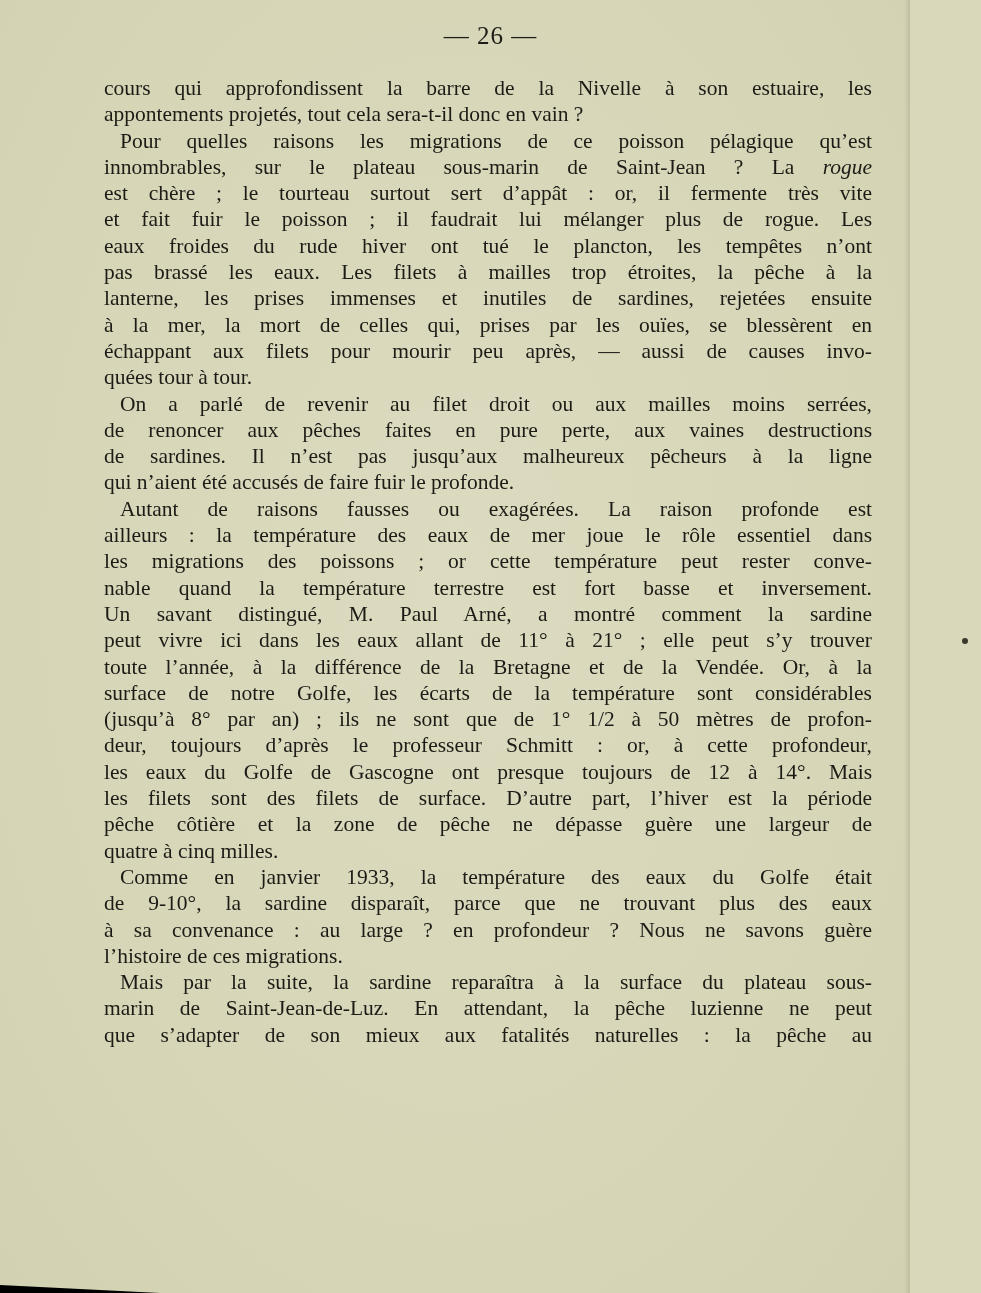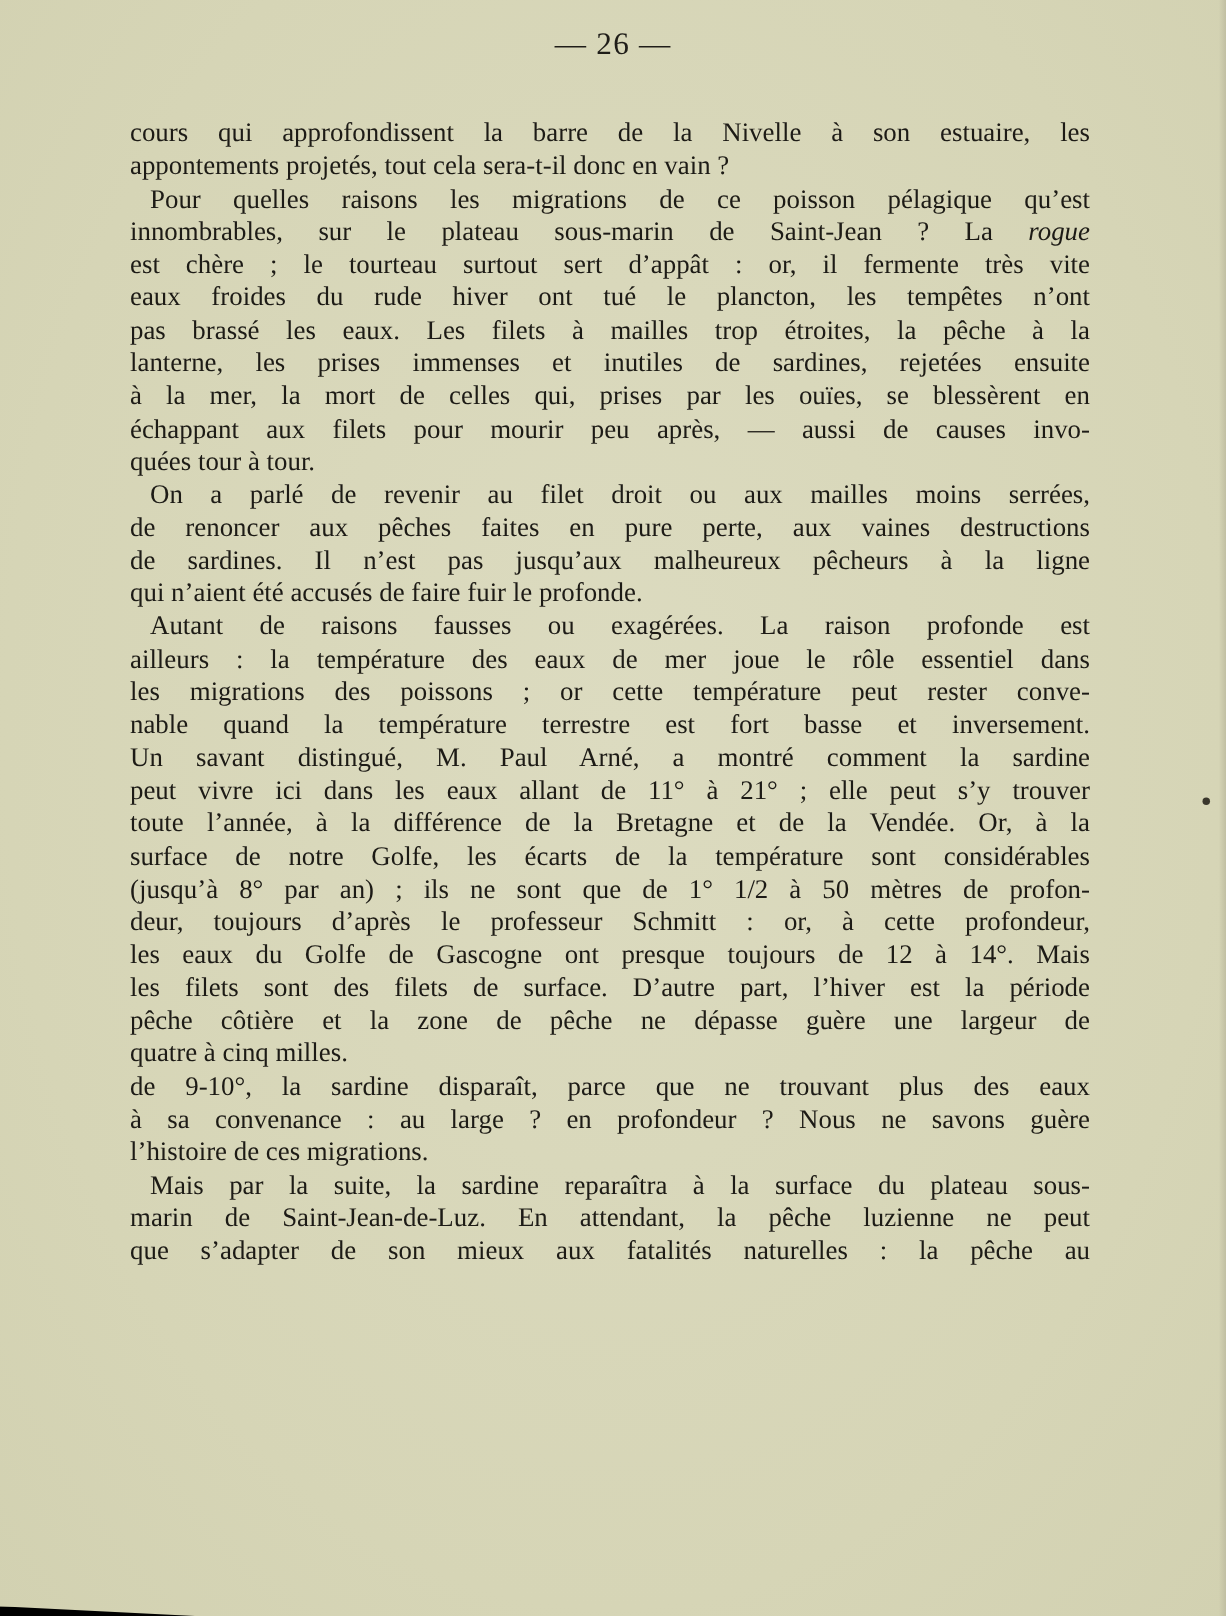--- a/index.html
+++ b/index.html
@@ -1,40 +1,40 @@
 <!DOCTYPE html>
 <html><head>
 <meta charset="utf-8">
 <style>
   html, body { margin: 0; padding: 0; }
   body {
     width: 981px; height: 1293px; overflow: hidden; position: relative;
     background: #d9d8bb;
   }
   .page {
-    position: absolute; left: 0; top: 0; width: 981px; height: 1293px;
+    position: absolute; left: 0; top: 0; width: 910px; height: 1293px;
     background: #d8d7b9;
     background-image: radial-gradient(ellipse at 50% 45%, #dcdbc0 0%, #d6d5b6 70%, #d2d1b1 100%);
   }
   .edge-right {
     position: absolute; right: 0; top: 0; width: 6px; height: 1293px;
     background: linear-gradient(to right, rgba(200,199,170,0), rgba(190,188,160,0.9));
   }
   .corner-shadow {
     position: absolute; left: 0; bottom: 0; width: 160px; height: 8px;
     background: #000;
     clip-path: polygon(0 0, 100% 100%, 0 100%);
   }
   .page-number {
     position: absolute; top: 22px; left: 0; width: 981px; text-align: center;
     font-family: "Liberation Serif", serif; font-size: 25px; color: #1f1d18;
     letter-spacing: 1px;
   }
   .text {
-    position: absolute; left: 104px; top: 93px; width: 768px;
+    position: absolute; left: 104px; top: 75px; width: 768px;
     font-family: "Liberation Serif", serif; font-size: 21.5px; line-height: 26.3px;
     color: #1d1b16;
   }
   .text p { margin: 0; text-align: justify; text-align-last: auto; }
   .line { display: block; text-align: justify; text-align-last: justify; white-space: nowrap; }
   .line.last { text-align-last: left; }
   .line.indent { padding-left: 16px; }
   em { }
   .speck { position: absolute; border-radius: 50%; background: #3a372c; }
 </style>
@@ -50,20 +50,21 @@
 
   <div class="text" id="body-text">
       <p>
         <span class="line">cours qui approfondissent la barre de la Nivelle à son estuaire, les</span>
         <span class="line last">appontements projetés, tout cela sera-t-il donc en vain ?</span>
       </p>
       <p>
         <span class="line indent">Pour quelles raisons les migrations de ce poisson pélagique qu’est</span>
         <span class="line">innombrables, sur le plateau sous-marin de Saint-Jean ? La <em>rogue</em></span>
         <span class="line">est chère ; le tourteau surtout sert d’appât : or, il fermente très vite</span>
+        <span class="line">et fait fuir le poisson ; il faudrait lui mélanger plus de rogue. Les</span>
         <span class="line">eaux froides du rude hiver ont tué le plancton, les tempêtes n’ont</span>
         <span class="line">pas brassé les eaux. Les filets à mailles trop étroites, la pêche à la</span>
         <span class="line">lanterne, les prises immenses et inutiles de sardines, rejetées ensuite</span>
         <span class="line">à la mer, la mort de celles qui, prises par les ouïes, se blessèrent en</span>
         <span class="line">échappant aux filets pour mourir peu après, — aussi de causes invo-</span>
         <span class="line last">quées tour à tour.</span>
       </p>
       <p>
         <span class="line indent">On a parlé de revenir au filet droit ou aux mailles moins serrées,</span>
         <span class="line">de renoncer aux pêches faites en pure perte, aux vaines destructions</span>
@@ -80,20 +81,21 @@
         <span class="line">toute l’année, à la différence de la Bretagne et de la Vendée. Or, à la</span>
         <span class="line">surface de notre Golfe, les écarts de la température sont considérables</span>
         <span class="line">(jusqu’à 8° par an) ; ils ne sont que de 1° 1/2 à 50 mètres de profon-</span>
         <span class="line">deur, toujours d’après le professeur Schmitt : or, à cette profondeur,</span>
         <span class="line">les eaux du Golfe de Gascogne ont presque toujours de 12 à 14°. Mais</span>
         <span class="line">les filets sont des filets de surface. D’autre part, l’hiver est la période</span>
         <span class="line">pêche côtière et la zone de pêche ne dépasse guère une largeur de</span>
         <span class="line last">quatre à cinq milles.</span>
       </p>
       <p>
+        <span class="line indent">Comme en janvier 1933, la température des eaux du Golfe était</span>
         <span class="line">de 9-10°, la sardine disparaît, parce que ne trouvant plus des eaux</span>
         <span class="line">à sa convenance : au large ? en profondeur ? Nous ne savons guère</span>
         <span class="line last">l’histoire de ces migrations.</span>
       </p>
       <p>
         <span class="line indent">Mais par la suite, la sardine reparaîtra à la surface du plateau sous-</span>
         <span class="line">marin de Saint-Jean-de-Luz. En attendant, la pêche luzienne ne peut</span>
         <span class="line">que s’adapter de son mieux aux fatalités naturelles : la pêche au</span>
       </p>
     </div>

